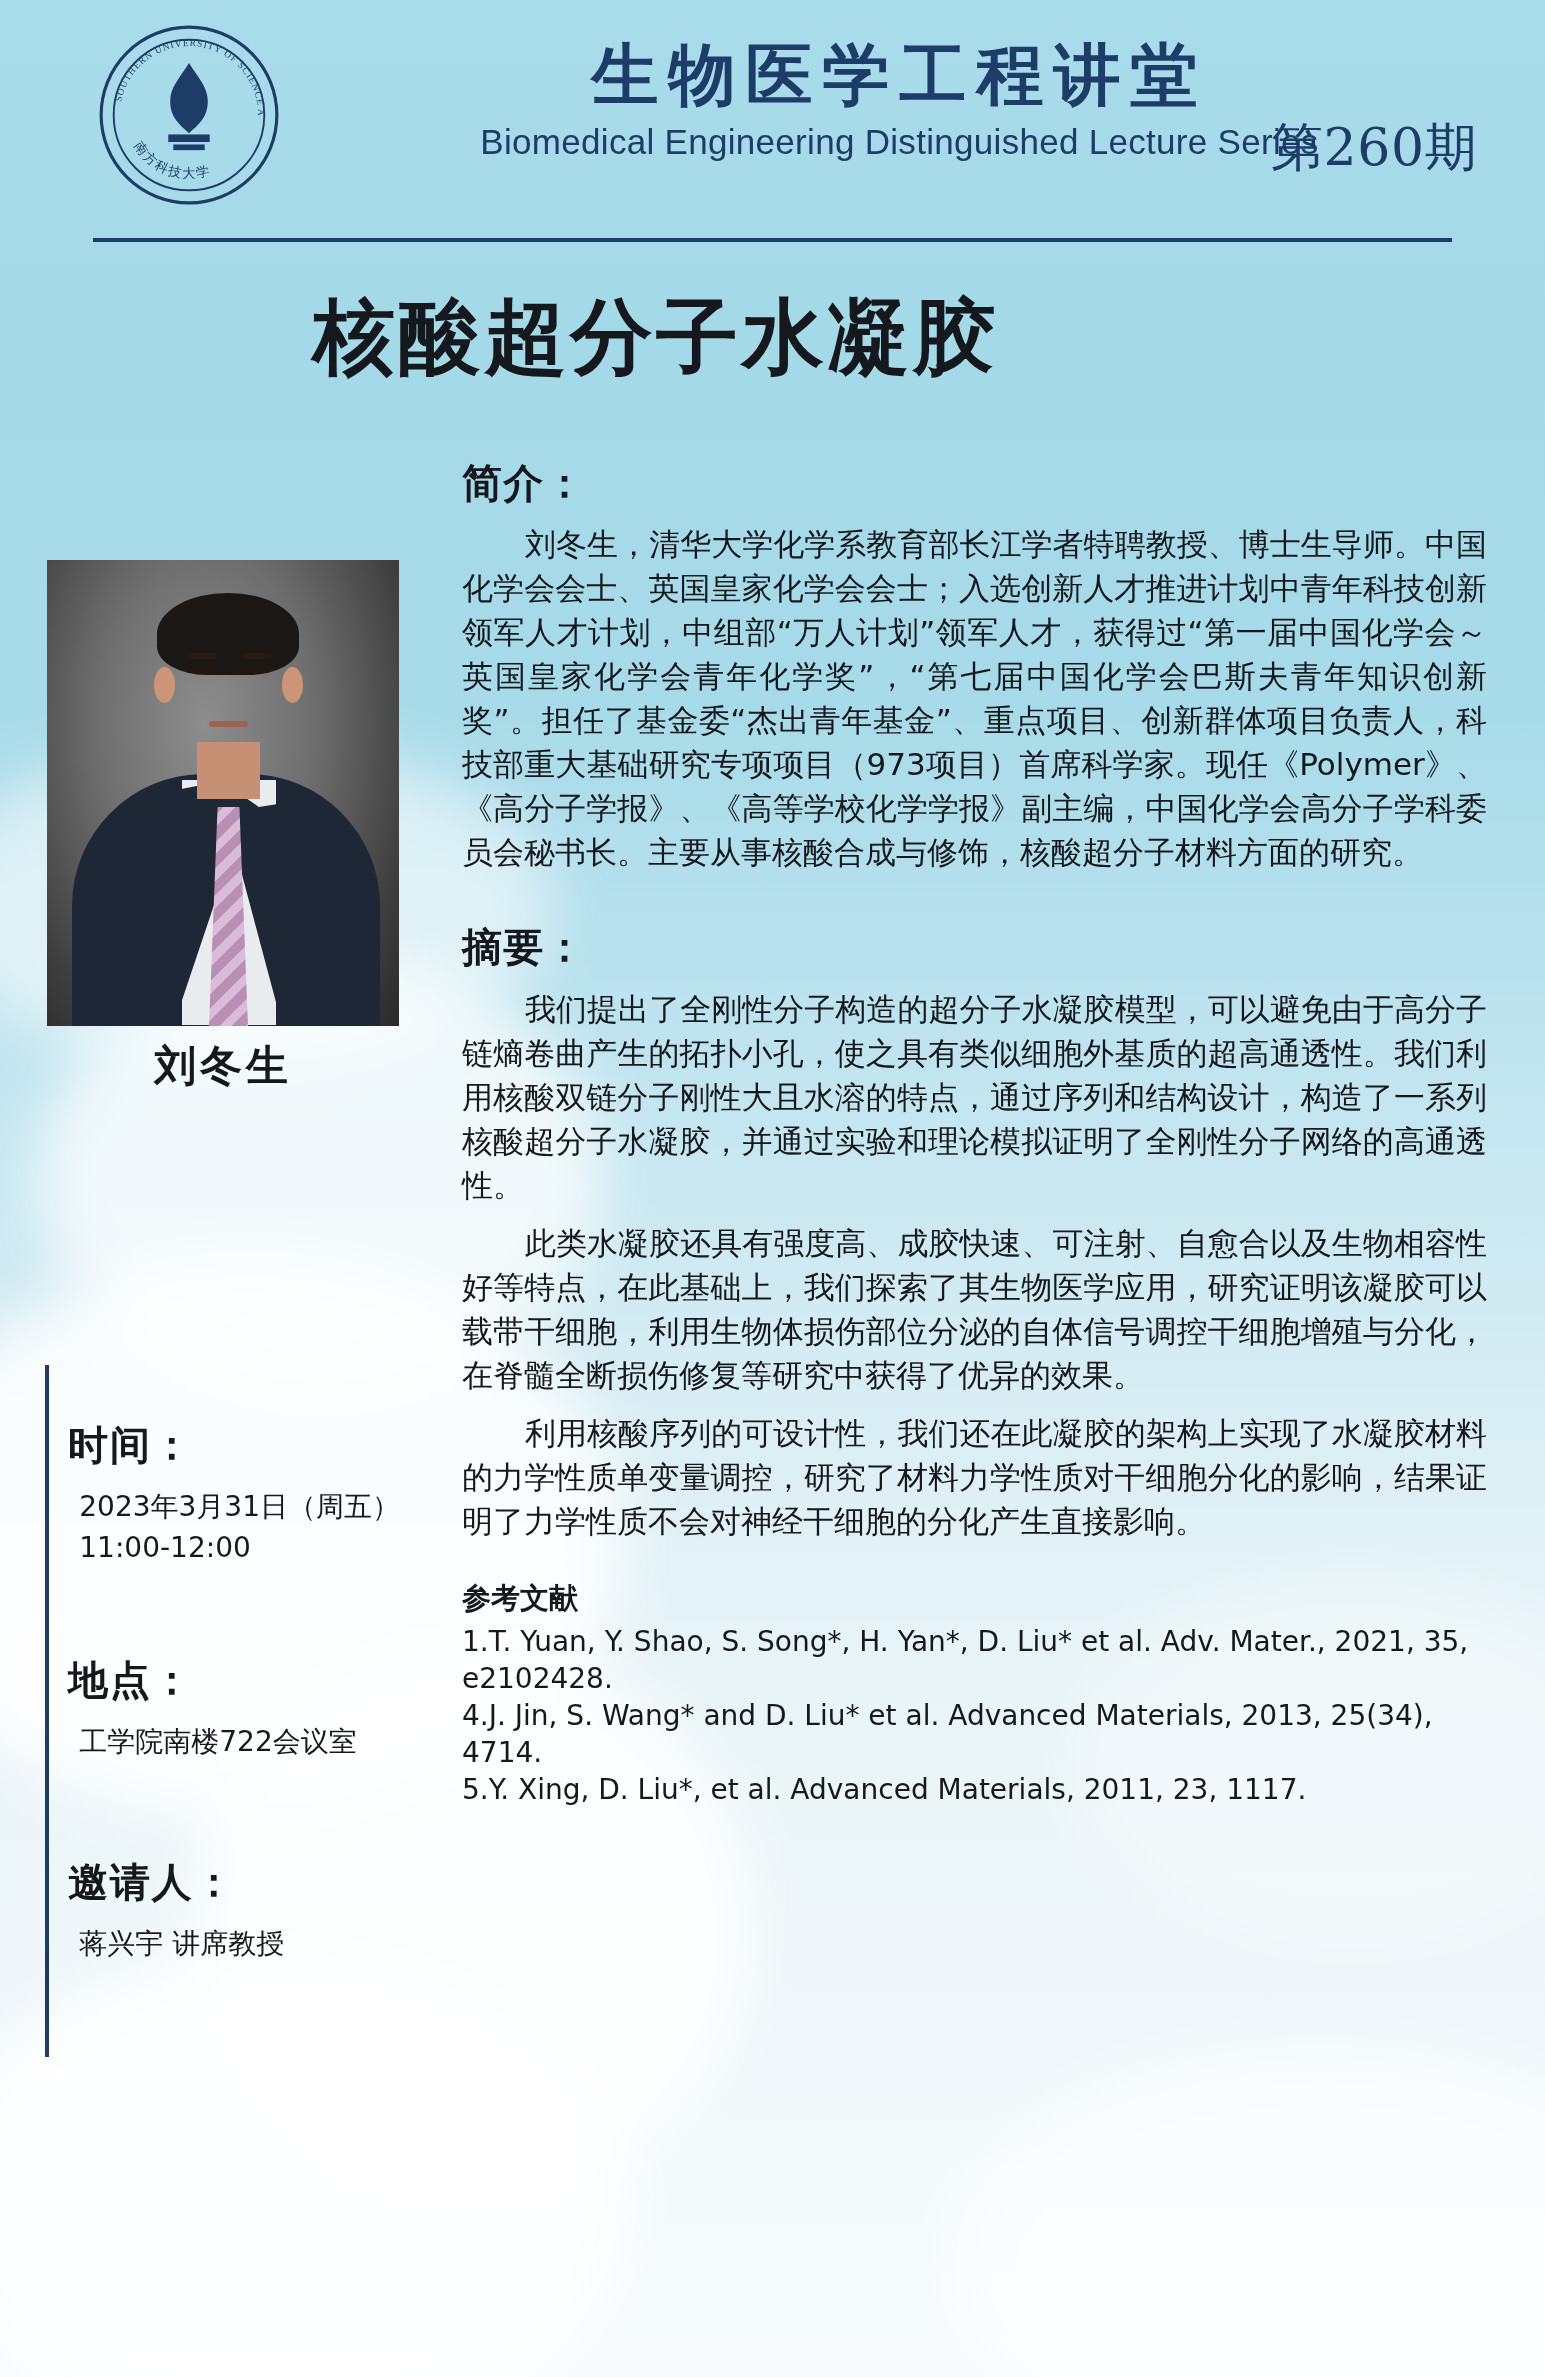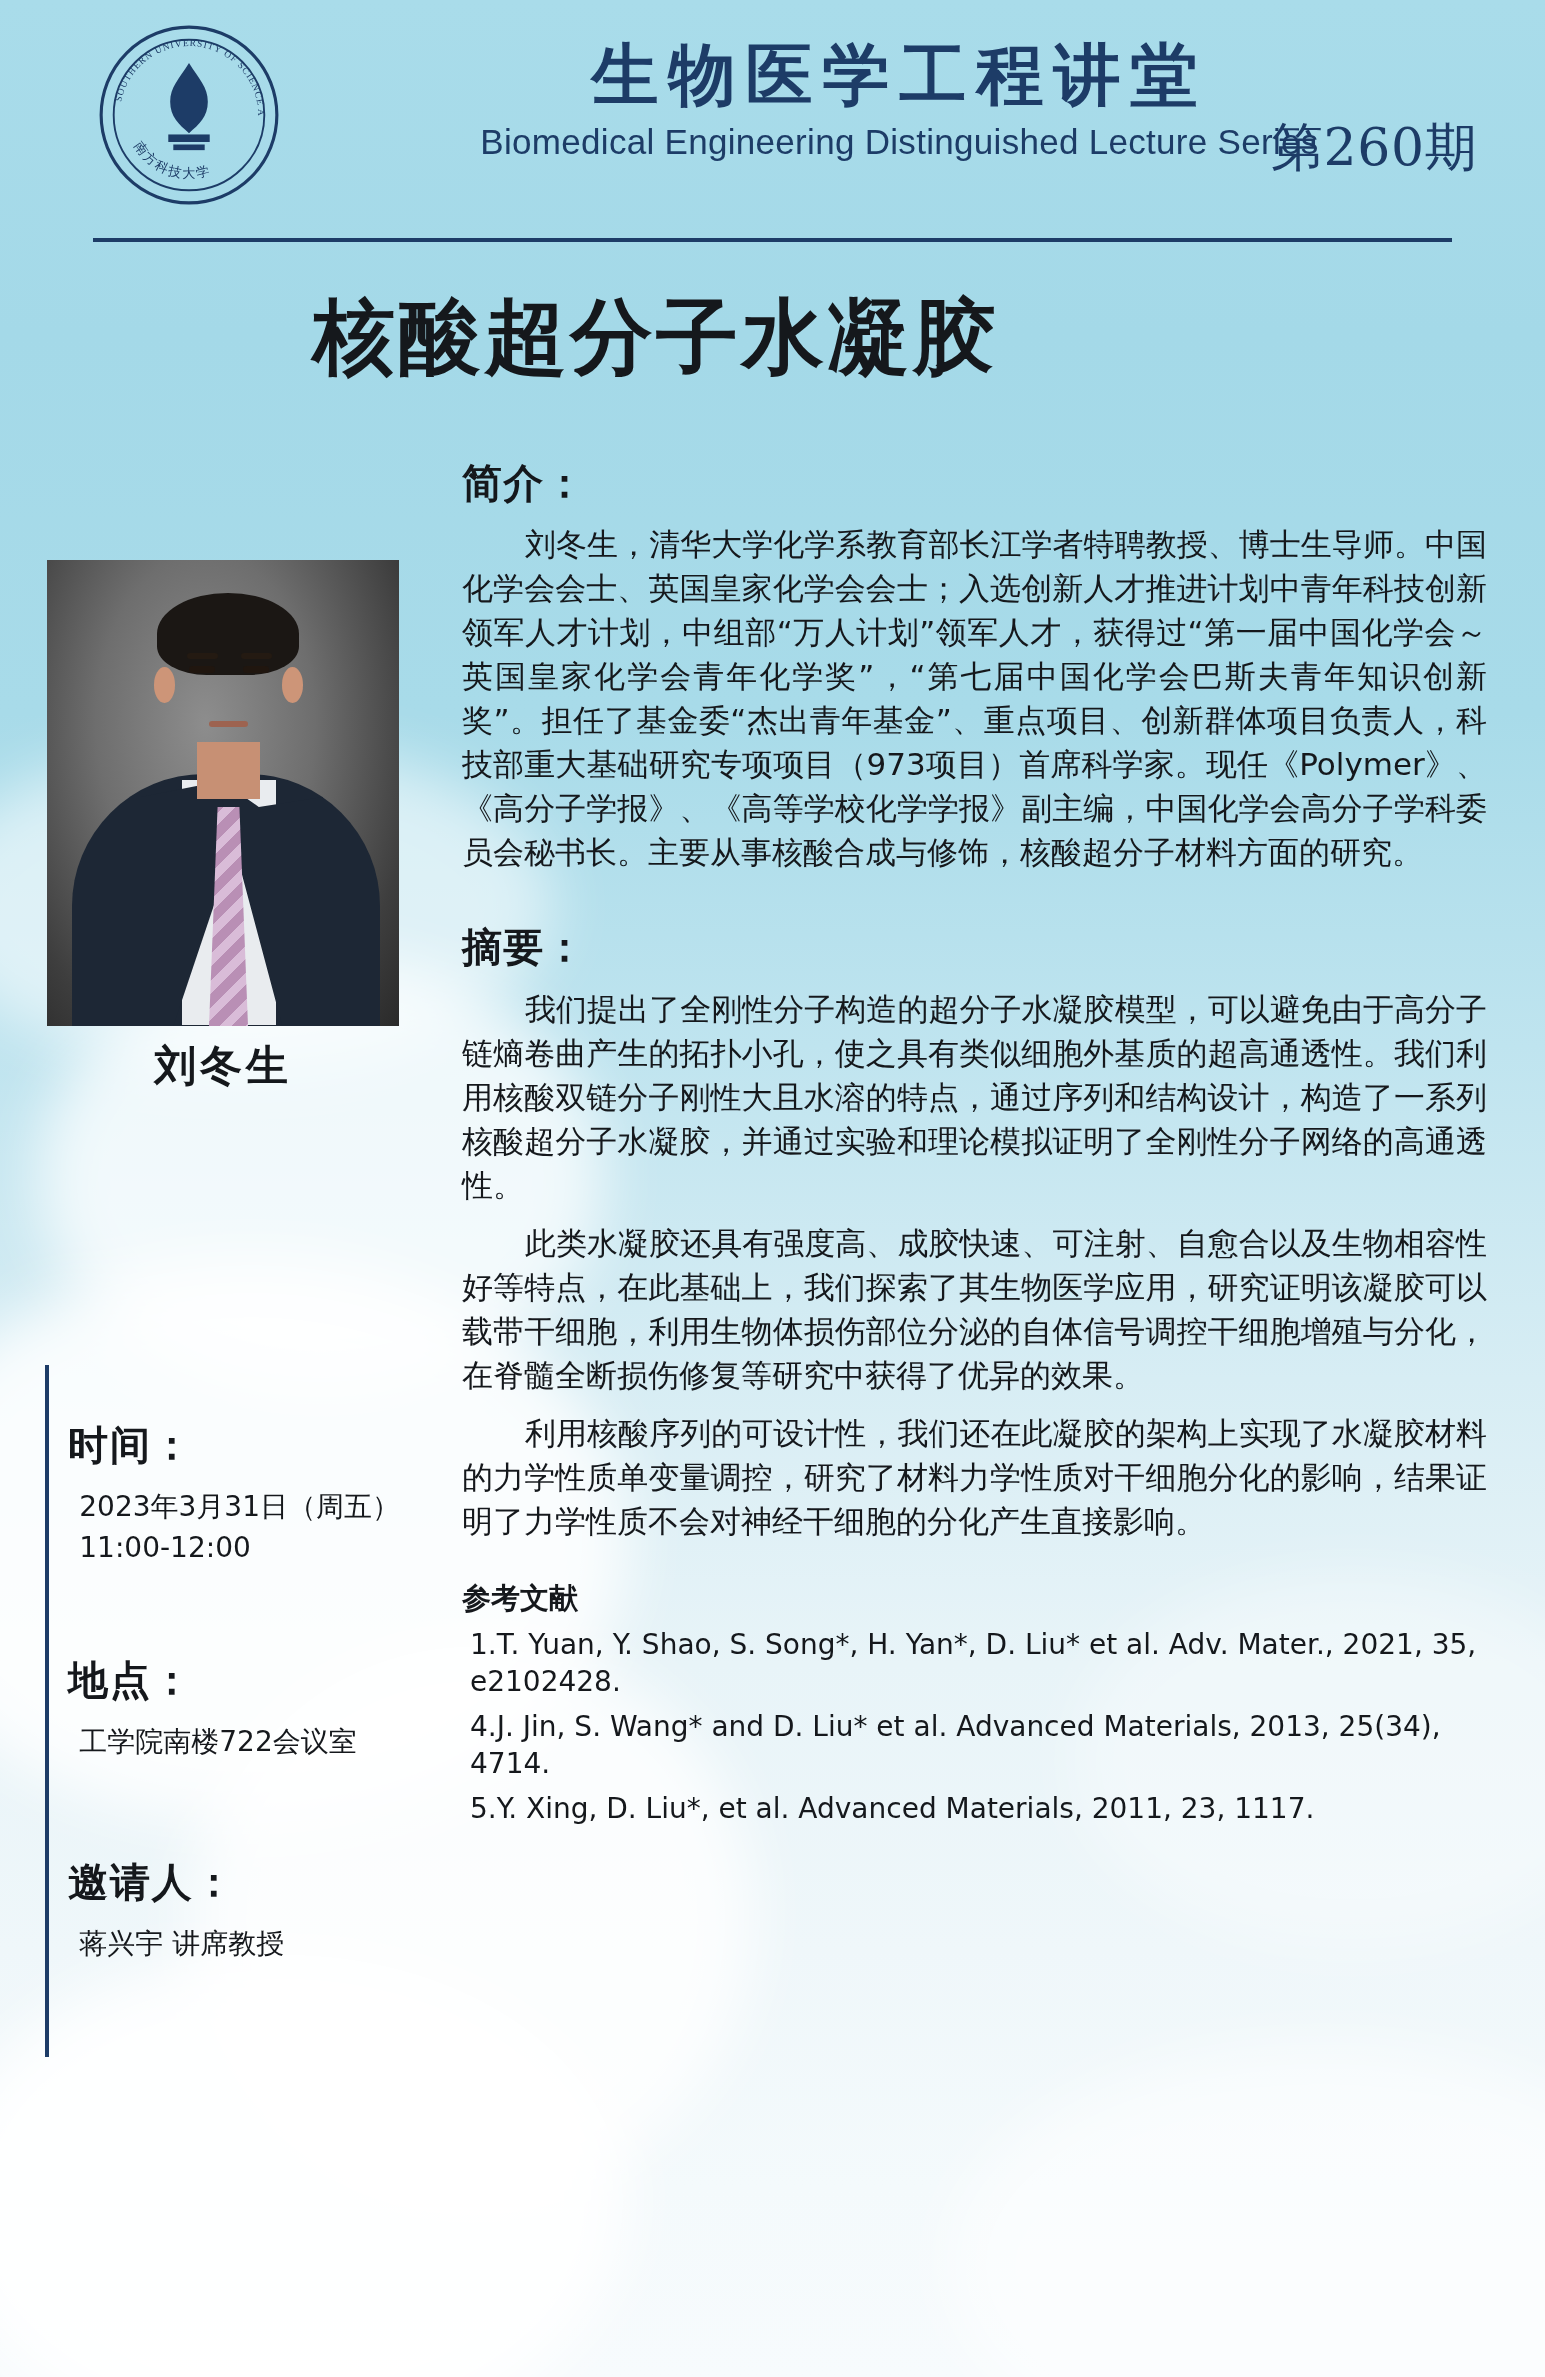--- a/index.html
+++ b/index.html
@@ -162,21 +162,21 @@
     text-indent:63px;
   }
   .sec-head.abstract{margin-top:46px;}
   .para.ab{margin-bottom:14px;}
   .ref-head{
     font-family:"DejaVu Sans","Liberation Sans",sans-serif;
     font-weight:700;font-size:29px;color:#15181c;margin-top:36px;margin-bottom:5px;
   }
   .ref{
     font-family:"DejaVu Sans","Liberation Sans",sans-serif;
-    font-size:28px;line-height:1.32;color:#15181c;margin:8px;
+    font-size:28px;line-height:1.32;color:#15181c;margin:0;
   }
 </style>
 </head>
 <body>
 
 <div class="poster">
 
   <div class="cloud c1"></div>
   <div class="cloud c2"></div>
   <div class="cloud c3"></div>

